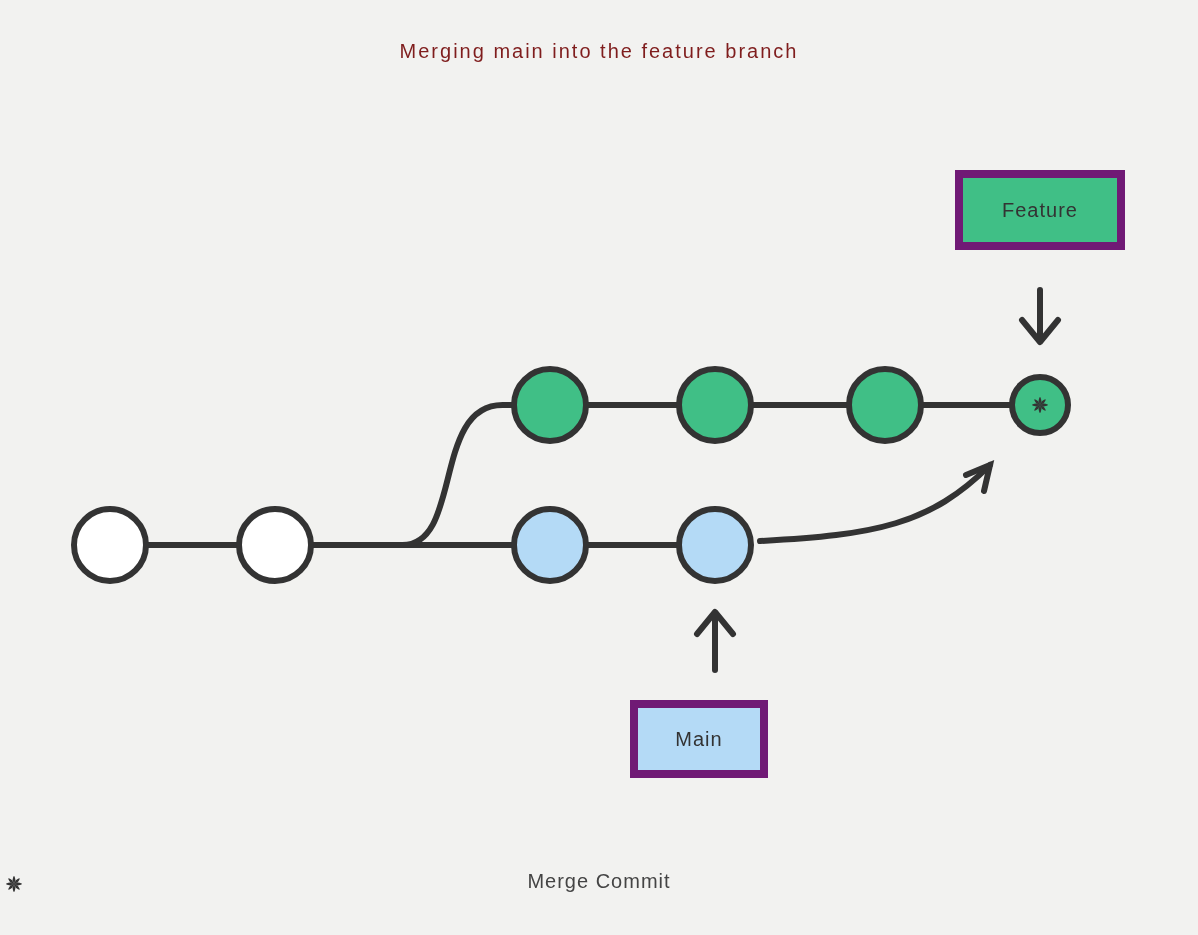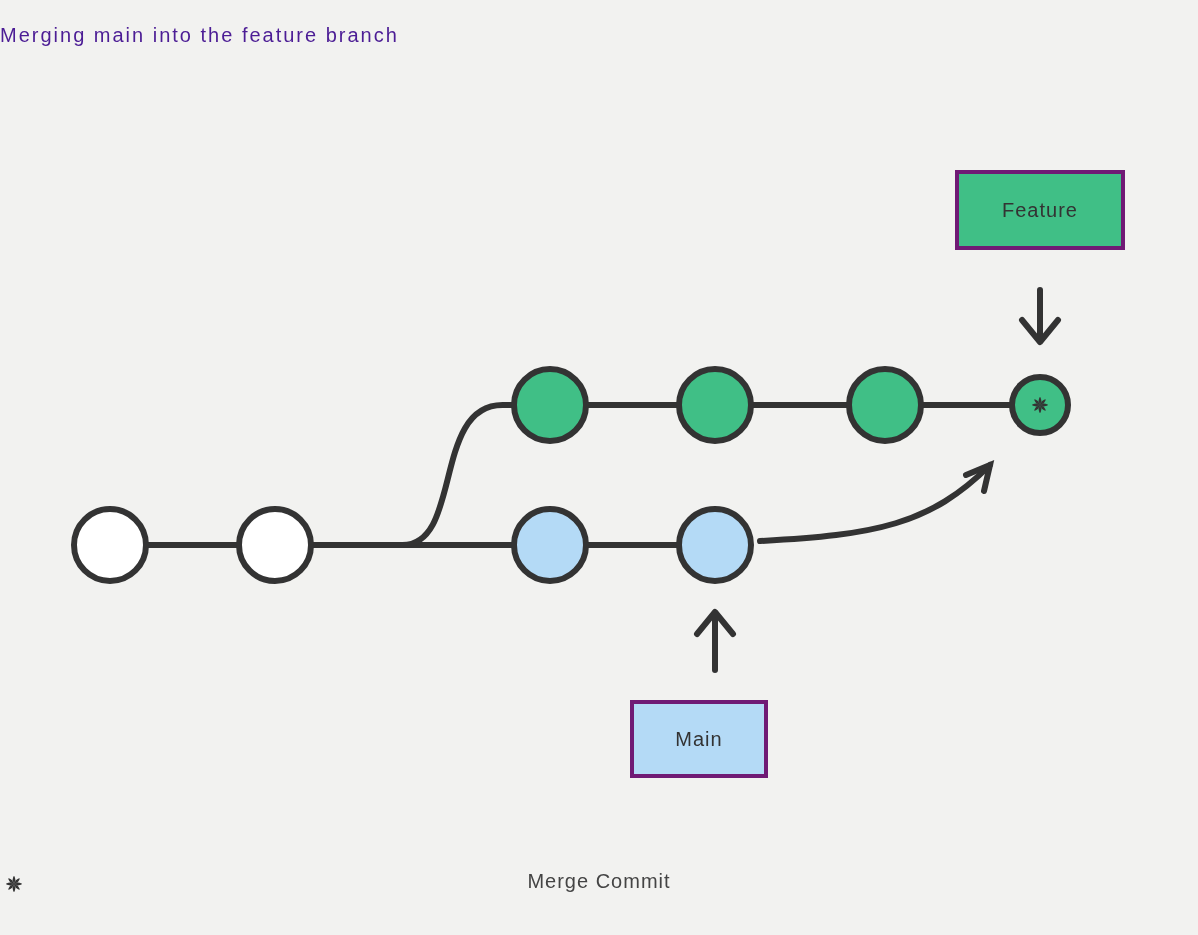--- a/index.html
+++ b/index.html
@@ -9,33 +9,34 @@
     height: 935px;
     background: #f2f2f0;
     font-family: -apple-system, BlinkMacSystemFont, "Segoe UI", Helvetica, Arial, sans-serif;
     color: #333333;
     position: relative;
     overflow: hidden;
   }
   .title {
     position: absolute;
     width: 100%;
-    top: 24px;
+    top: 40px;
+    text-align: center;
     font-size: 20px;
     letter-spacing: 2px;
-    color: #4c1d95;
+    color: #7f1d1d;
   }
   svg {
     position: absolute;
     left: 0;
     top: 0;
   }
   .box-label {
     position: absolute;
-    border: 4px solid #701a75;
+    border: 8px solid #701a75;
     display: flex;
     align-items: center;
     justify-content: center;
     font-size: 20px;
     letter-spacing: 1px;
     color: #333333;
     box-sizing: border-box;
   }
   .feature-box {
     left: 955px;

